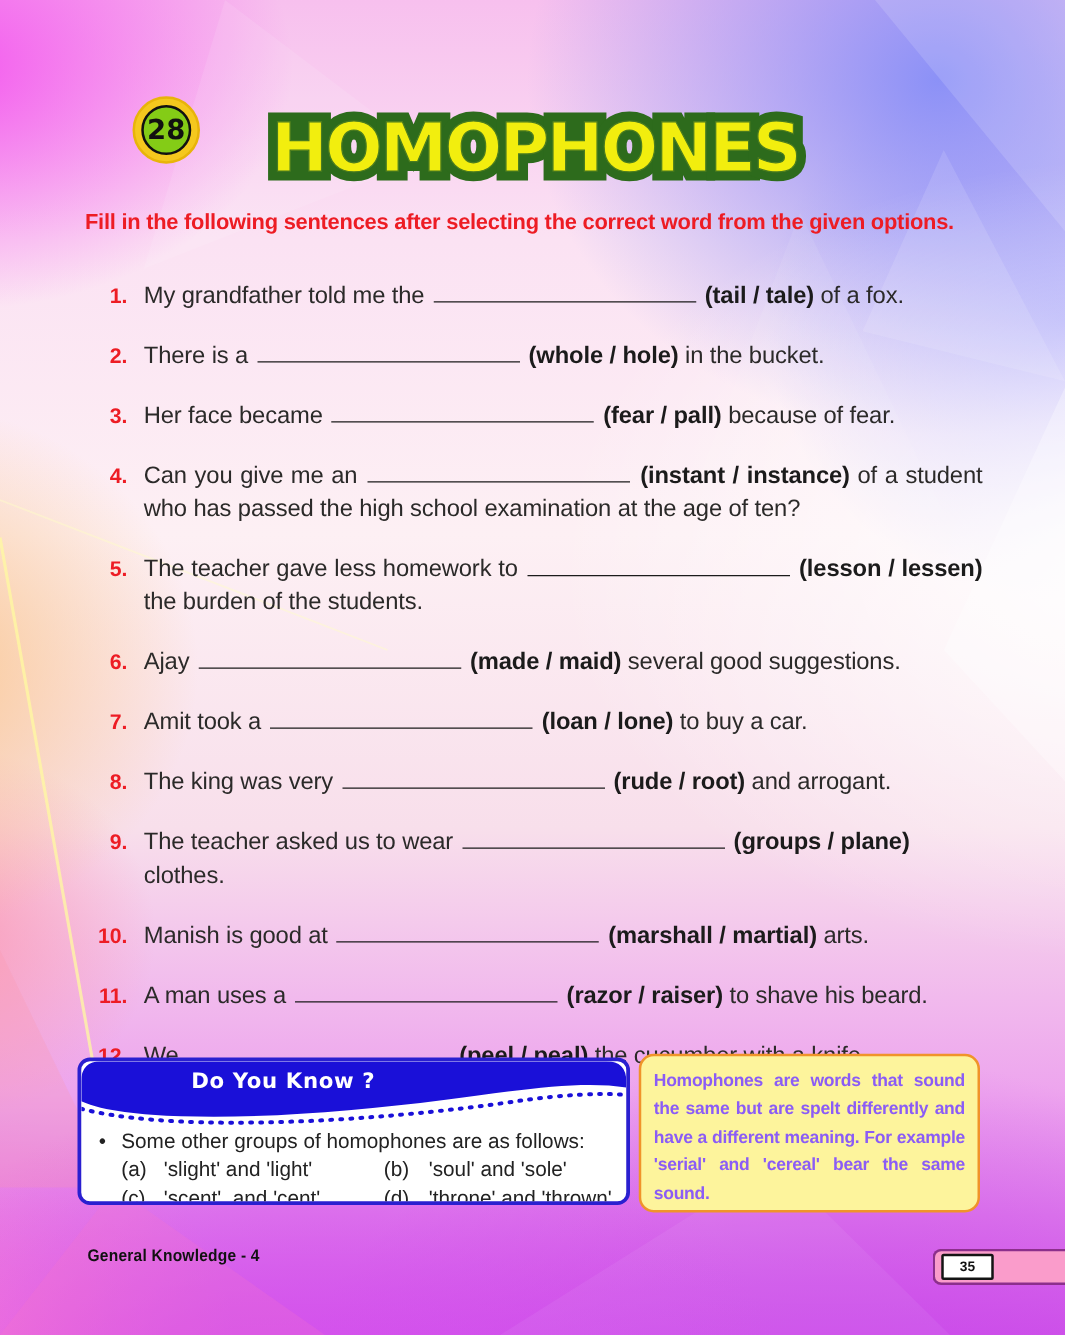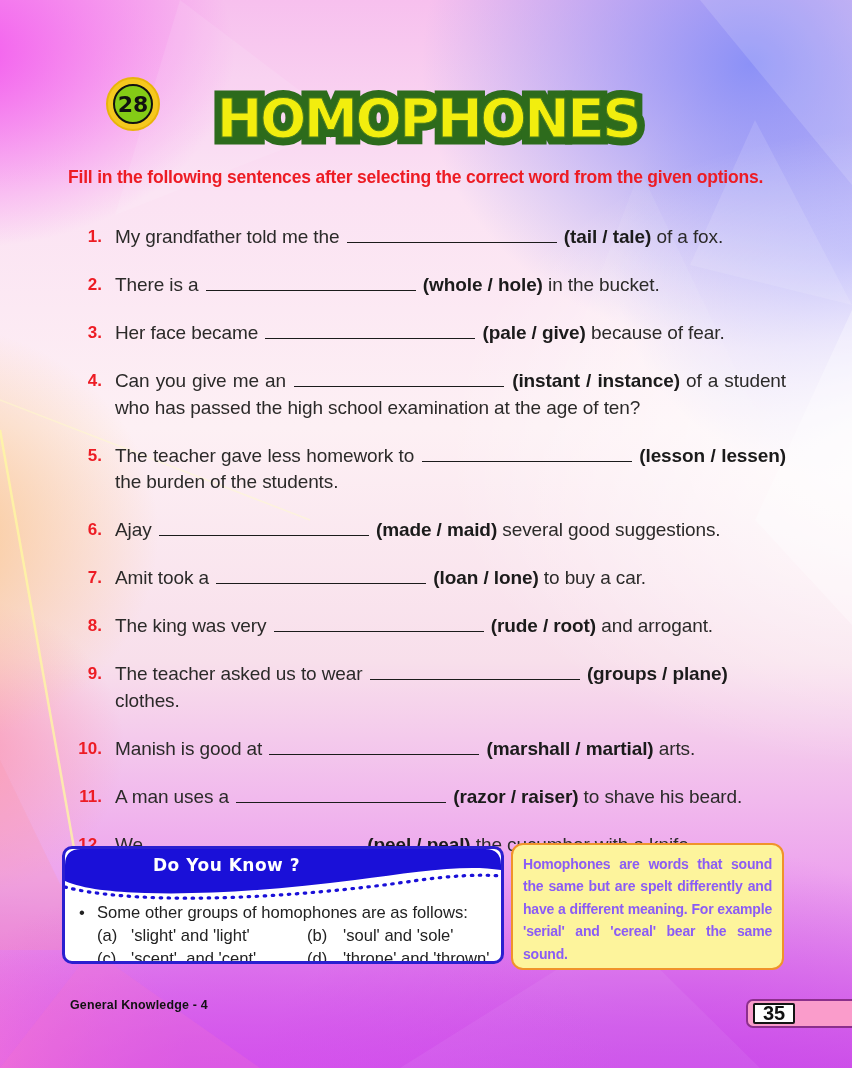--- a/index.html
+++ b/index.html
@@ -102,21 +102,21 @@
     transform:scaleX(0.92); transform-origin:left;
   }
   .page-tab {
     position:absolute; left:746px; top:999px; width:110px; height:29px;
     background:#fa9ccb; border:2px solid #8c2f8c; border-right:none;
     border-radius:7px 0 0 7px; display:flex; align-items:center;
   }
   .page-num-box {
     margin-left:5px; width:42px; height:21px; background:#fff; border:2px solid #141414;
     border-radius:2px; display:flex; align-items:center; justify-content:center;
-    font-size:20px; font-weight:700; color:#111;
+    font-size:11px; font-weight:700; color:#111;
   }
 </style>
 </head>
 <body>
 
 <div class="page">
 
   <svg class="facets" width="852" height="1068" viewBox="0 0 852 1068">
     <polygon points="180,0 345,125 115,215" fill="rgba(255,255,255,0.10)"></polygon>
     <polygon points="700,0 852,0 852,185" fill="rgba(255,255,255,0.14)"></polygon>
@@ -155,21 +155,21 @@
       <div class="item-text">
         <span>There is a </span><span class="blank"></span>
         <span class="opt">(whole / hole)</span><span> in the bucket.</span>
       </div>
     </div>
 
     <div class="item">
       <div class="item-num">3.</div>
       <div class="item-text">
         <span>Her face became </span><span class="blank"></span>
-        <span class="opt">(pale / give)</span><span> because of fear.</span>
+        <span class="opt">(fear / pall)</span><span> because of fear.</span>
       </div>
     </div>
 
     <div class="item">
       <div class="item-num">4.</div>
       <div class="item-text justify">
         <span>Can you give me an </span><span class="blank"></span>
         <span class="opt">(instant / instance)</span><span> of a student who has passed the high school examination at the age of ten?</span>
       </div>
     </div>

